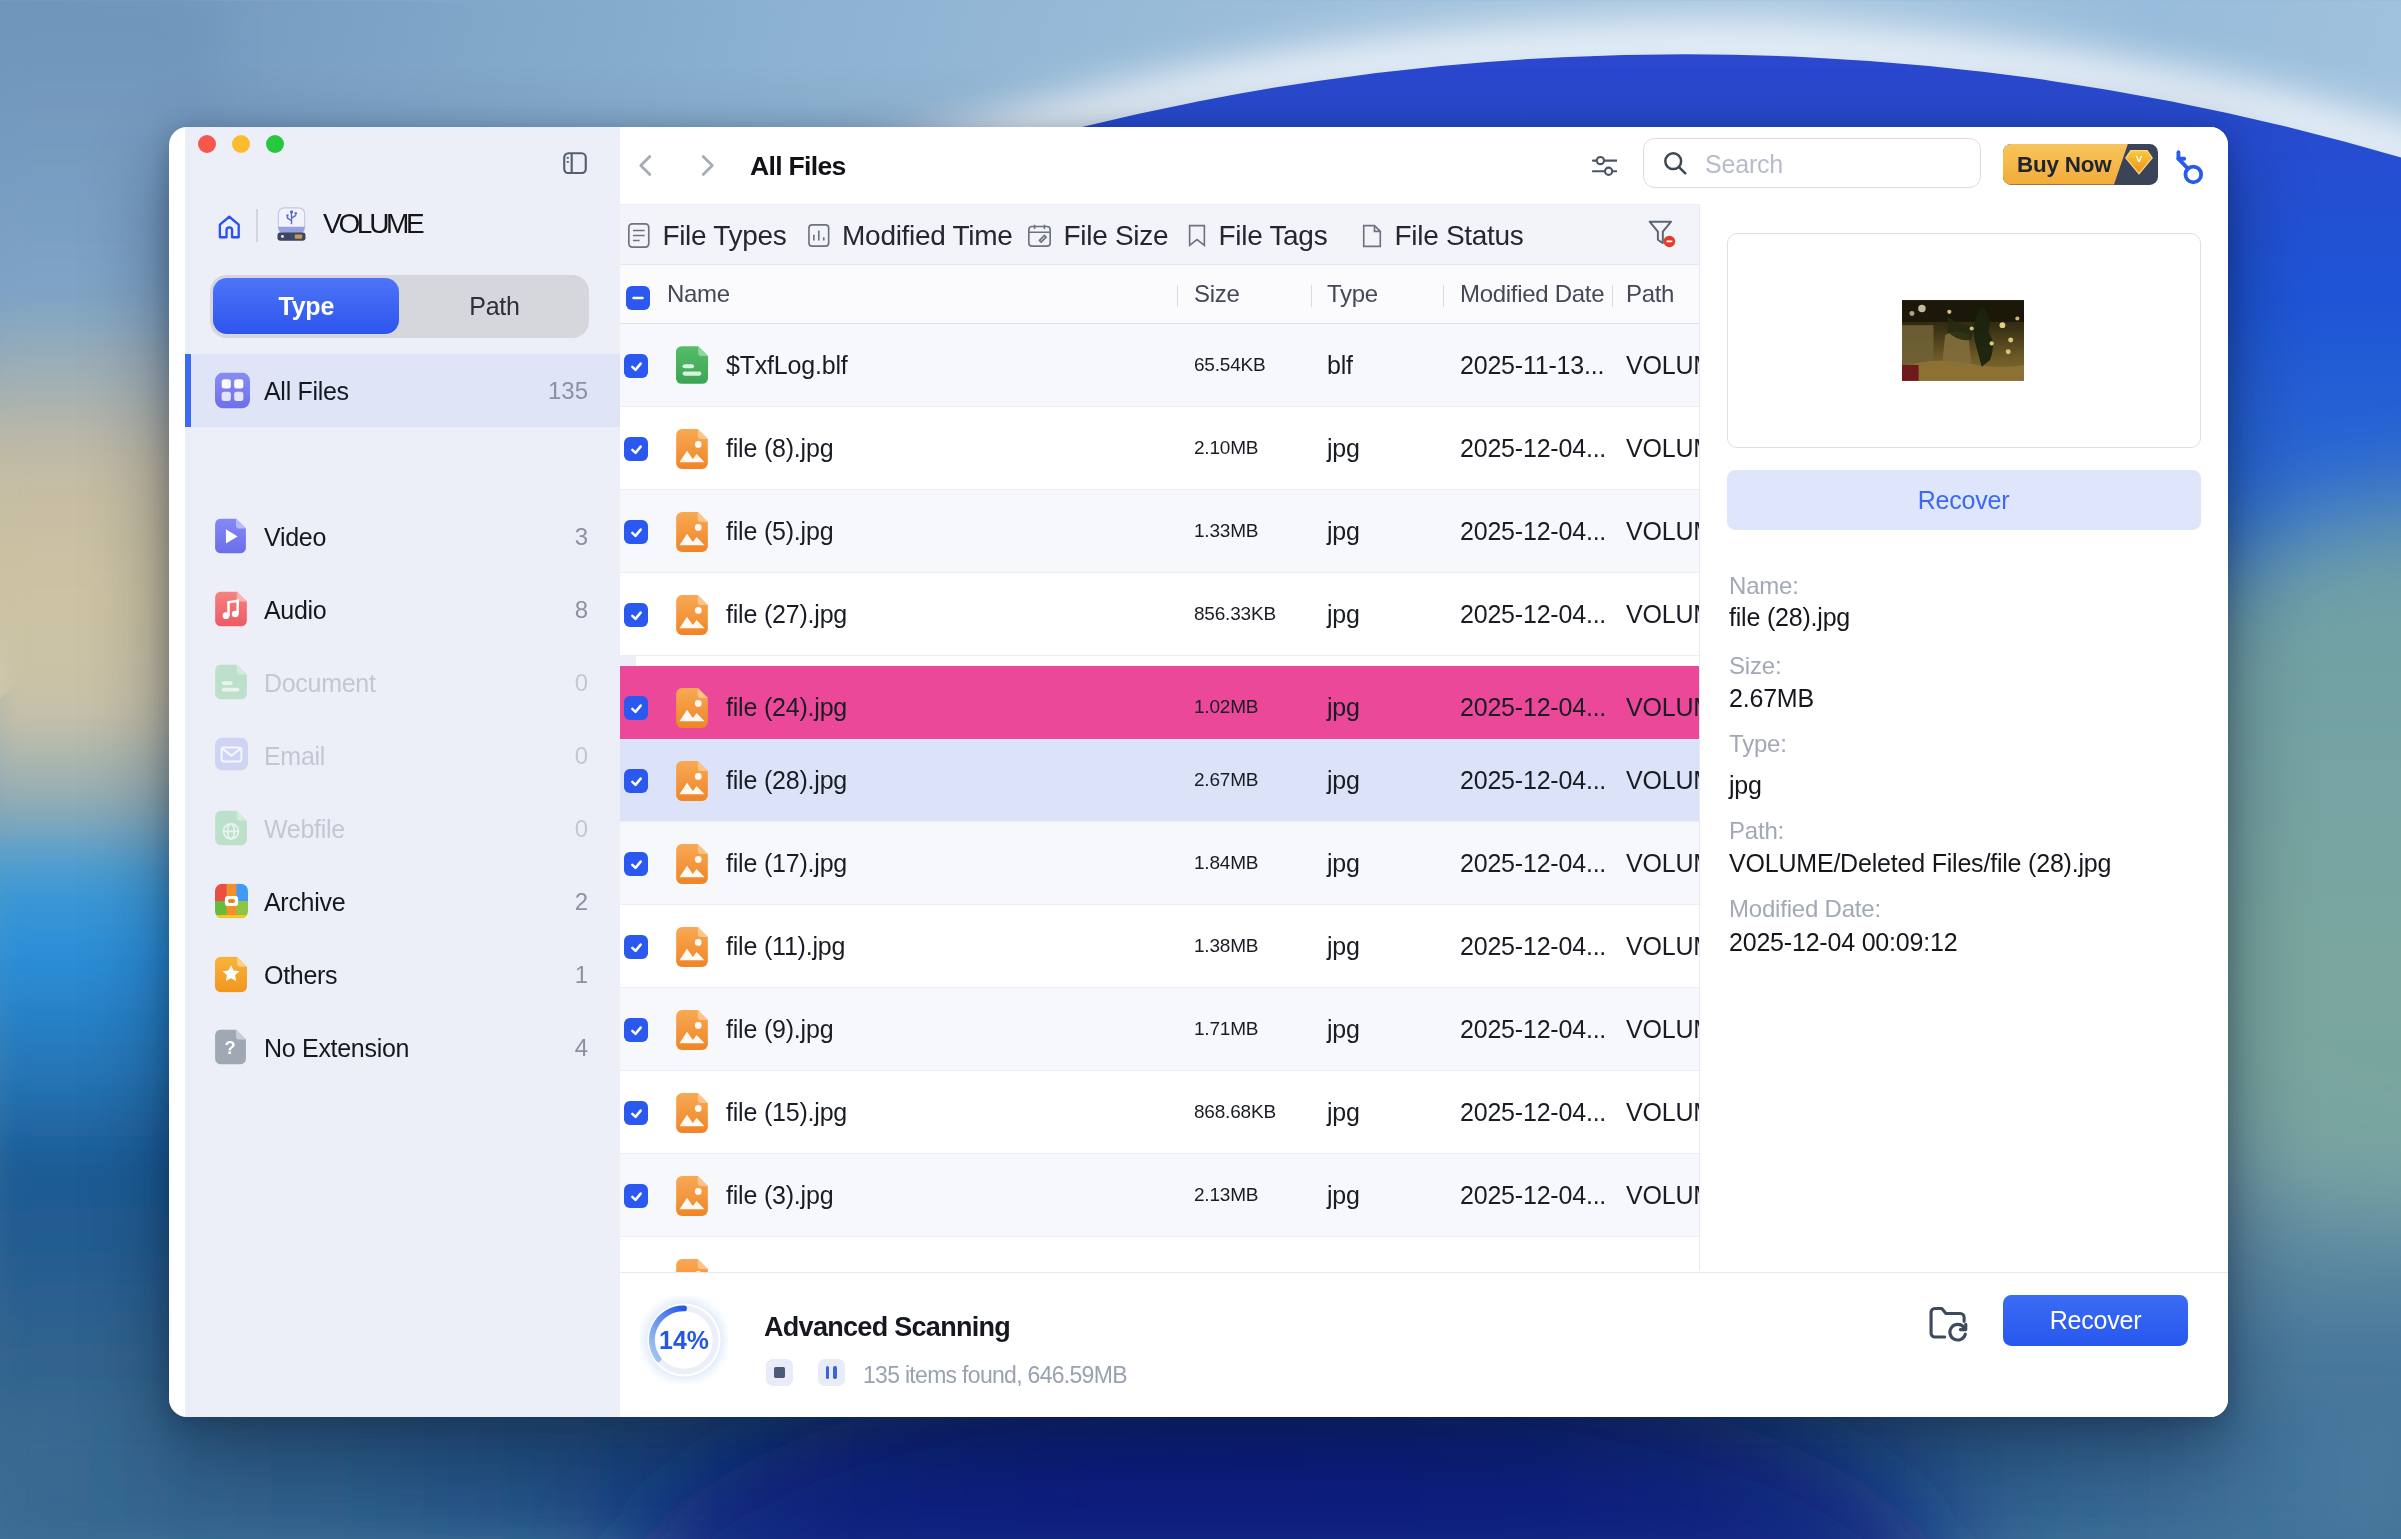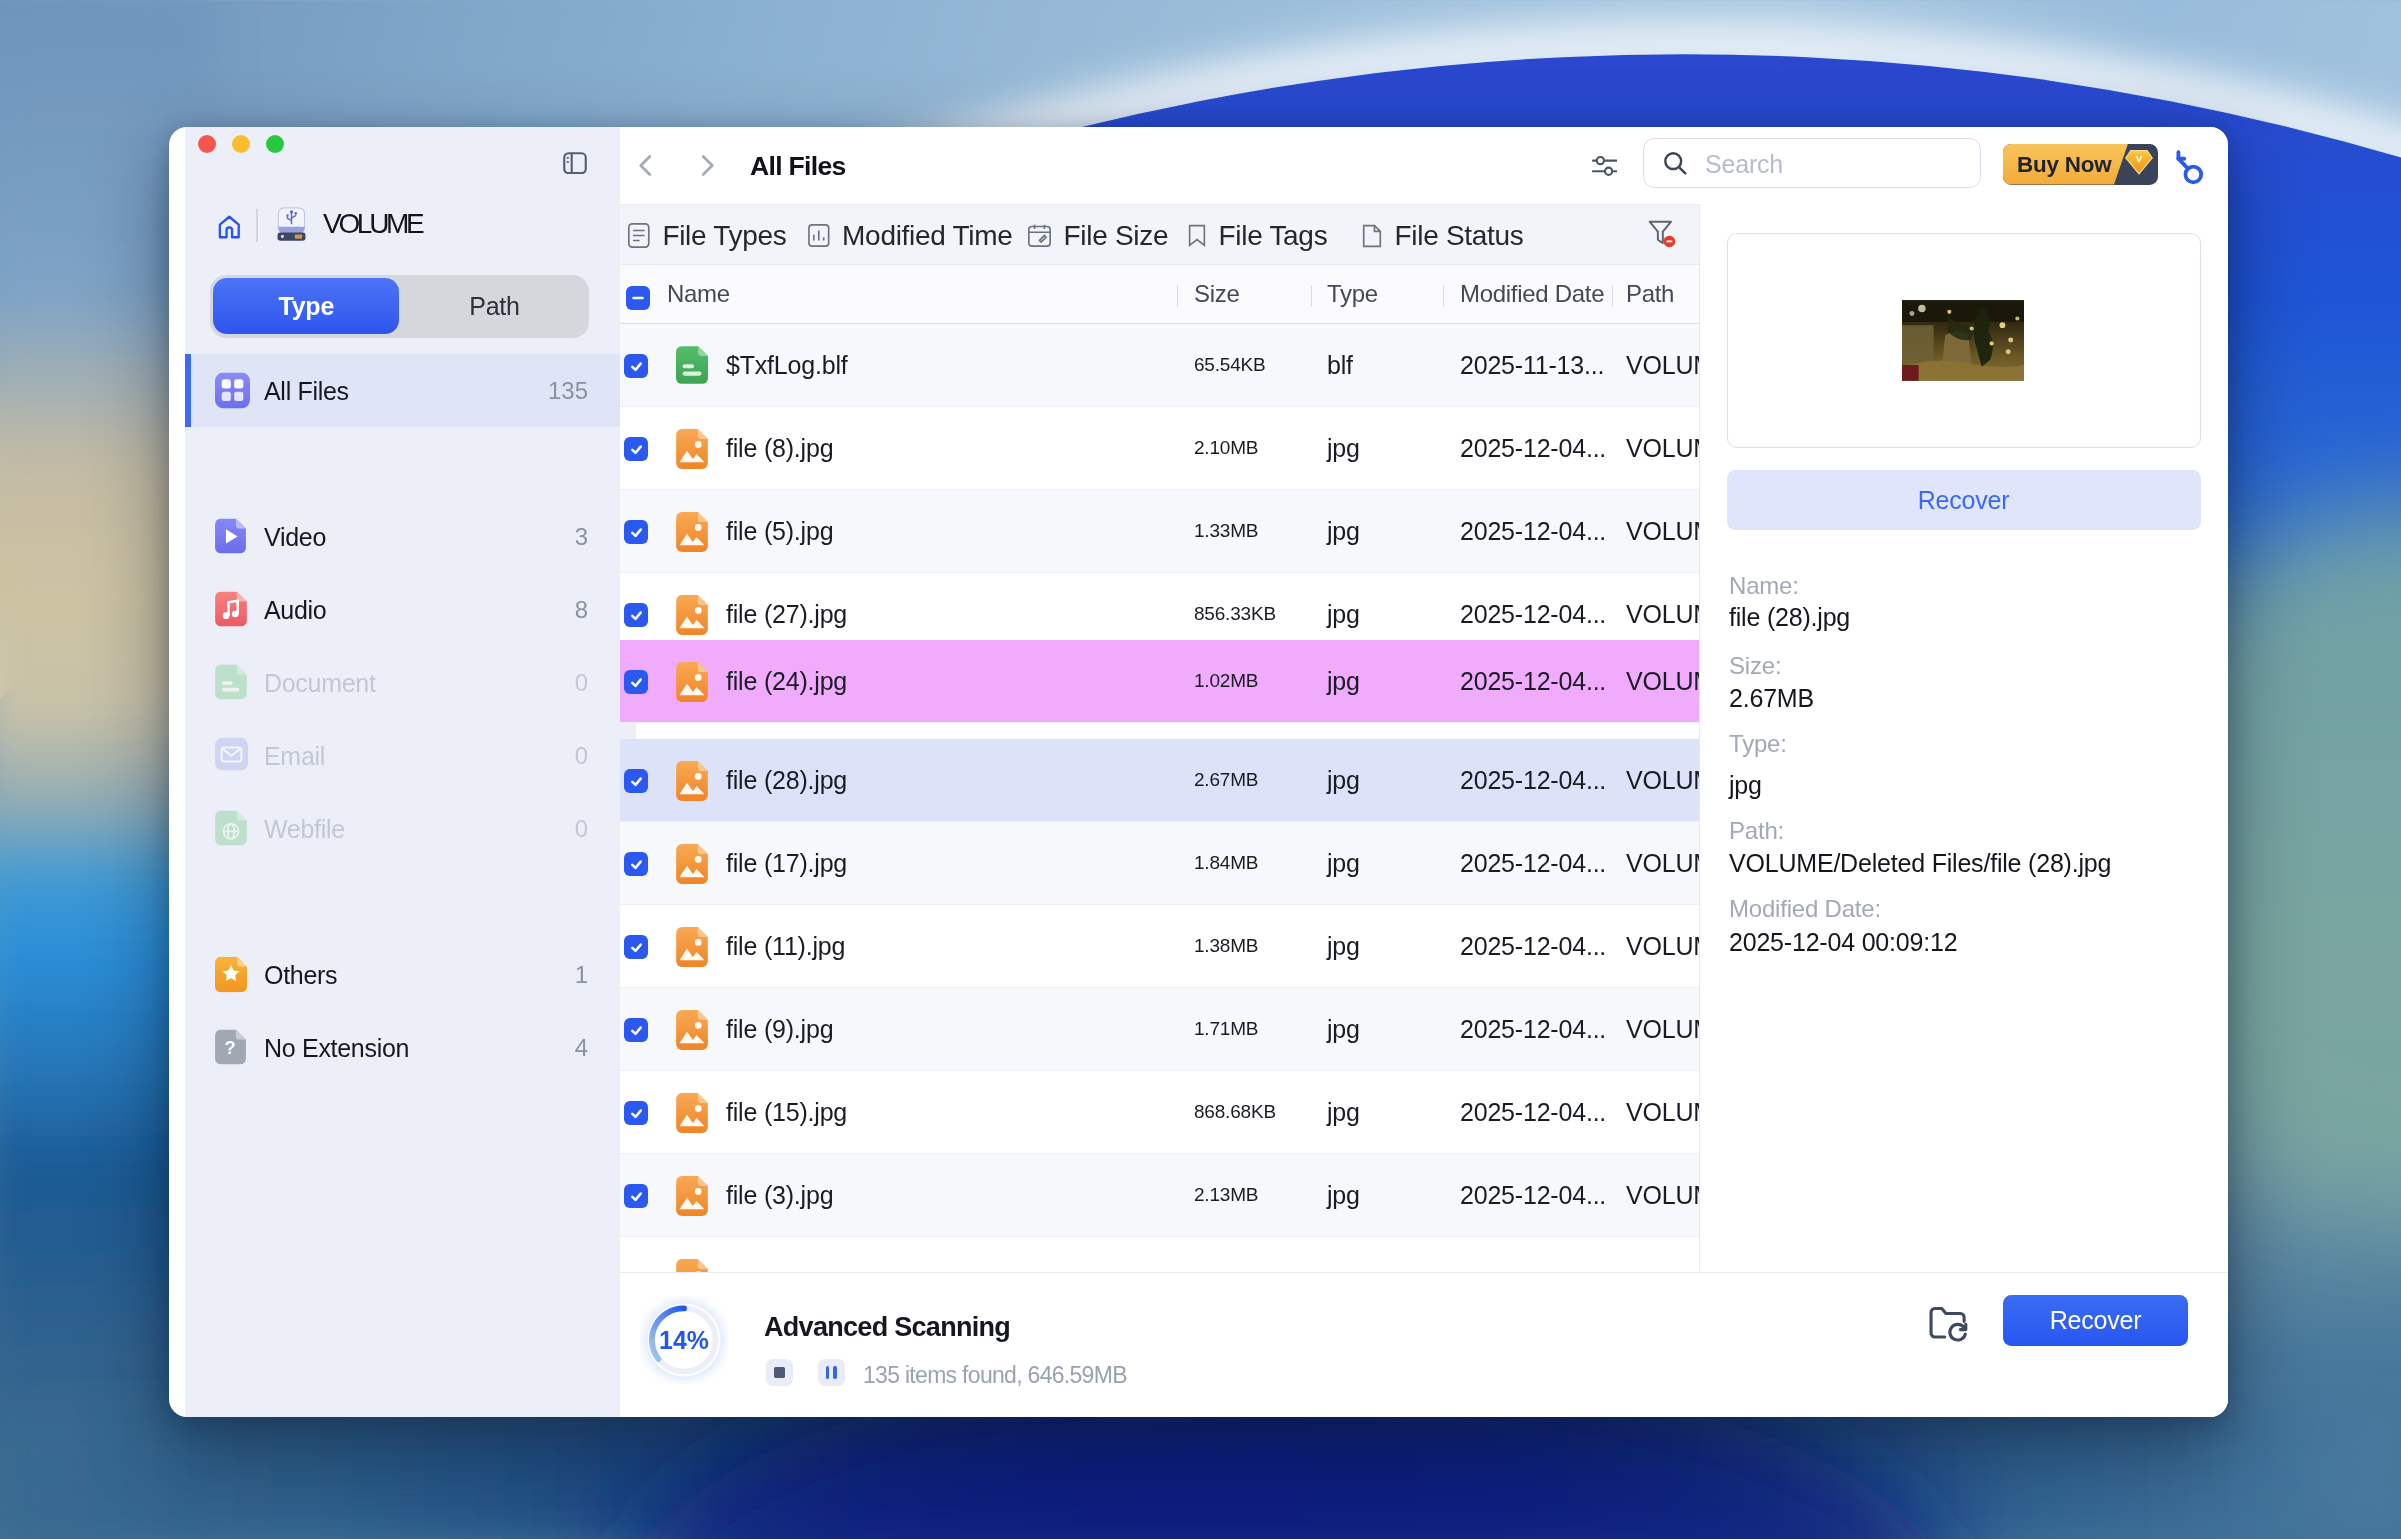--- a/index.html
+++ b/index.html
@@ -266,20 +266,41 @@
       <path d="M26 0 L38 12 H30 a4 4 0 0 1 -4 -4 Z" fill="#bce7c5"></path>
       <g fill="none" stroke="#ecfaee" stroke-width="2">
       <circle cx="19" cy="25" r="9"></circle>
               <ellipse cx="19" cy="25" rx="4" ry="9"></ellipse>
       <line x1="10" y1="25" x2="28" y2="25"></line>
             </g>
           </svg></div>
     <div class="lb">Webfile</div>
         <div class="ct">0</div>
       </div>
+      <div class="srow" style="top:738px;">
+    <div class="ic"><svg width="33" height="35" viewBox="0 0 40 42">
+      <defs>
+              <clipPath id="arc">
+                <rect width="40" height="42" rx="9"></rect>
+              </clipPath>
+            </defs>
+      <g clip-path="url(#arc)">
+        <rect x="0" y="0" width="20" height="21" fill="#ea4f43"></rect>
+        <rect x="20" y="0" width="20" height="21" fill="#419bf4"></rect>
+        <rect x="0" y="21" width="20" height="21" fill="#67bb3a"></rect>
+        <rect x="20" y="21" width="20" height="21" fill="#8ec63f"></rect>
+        <rect x="14" y="0" width="12" height="42" fill="#f49029"></rect>
+        <rect x="0" y="38" width="40" height="4" fill="#f4c829"></rect>
+      </g>
+      <rect x="12" y="15" width="16" height="12" rx="3.5" fill="#fff"></rect>
+      <rect x="16" y="18.5" width="8" height="5" rx="2" fill="#e8890f"></rect>
+          </svg></div>
+    <div class="lb">Archive</div>
+        <div class="ct">2</div>
+      </div>
       <div class="srow" style="top:811px;">
     <div class="ic"><svg width="32" height="36" viewBox="0 0 39 43">
       <defs>
               <linearGradient id="am" x1="0" y1="0" x2="0" y2="1">
                 <stop offset="0" stop-color="#f8b33c"></stop>
                 <stop offset="1" stop-color="#f1961f"></stop>
               </linearGradient>
             </defs>
       <path d="M7 0 H27 L39 12 V36 a7 7 0 0 1 -7 7 H7 a7 7 0 0 1 -7 -7 V7 a7 7 0 0 1 7 -7 Z" fill="url(#am)"></path>
       <path d="M27 0 L39 12 H31 a4 4 0 0 1 -4 -4 Z" fill="#fbd089"></path>
@@ -490,21 +511,21 @@
   <path d="M26 0 L38 12 H30 a4 4 0 0 1 -4 -4 Z" fill="#fbc488"></path>
   <circle cx="26.5" cy="18.5" r="4" fill="#fff" opacity=".95"></circle>
   <path d="M4 40 L13 26 L20 36 L24.5 30 L34 40 Z" fill="#fff" opacity=".95"></path>
 </svg></div>
     <div class="nm">file (27).jpg</div>
         <div class="sz">856.33KB</div>
         <div class="tp">jpg</div>
         <div class="md">2025-12-04...</div>
         <div class="pt">VOLUM</div>
   </div>
-      <div class="trow" style="top:513px; background:#f0abfc; border-bottom:0.8px solid #ededf5;">
+      <div class="trow" style="top:539px; background:#ec4899; border-bottom:0.8px solid #ededf5;">
     <div class="cb">
           <div class="cbx">
             <svg width="15" height="15" viewBox="0 0 18 18">
               <path d="M4 9.5 L7.8 13 L14 5.5" fill="none" stroke="#fff" stroke-width="3" stroke-linecap="round" stroke-linejoin="round"></path>
             </svg>
           </div>
         </div>
     <div class="fic"><svg width="32" height="40" viewBox="0 0 38 48">
   <defs>
               <linearGradient id="og" x1="0" y1="0" x2="0" y2="1">

